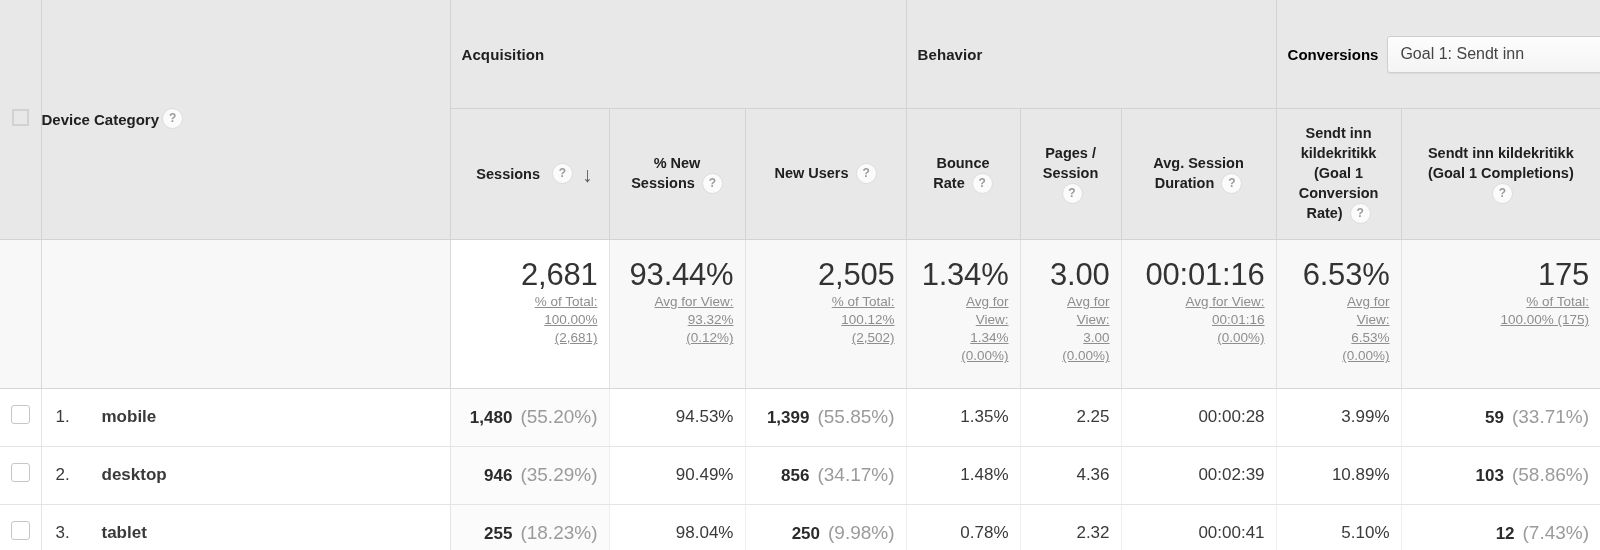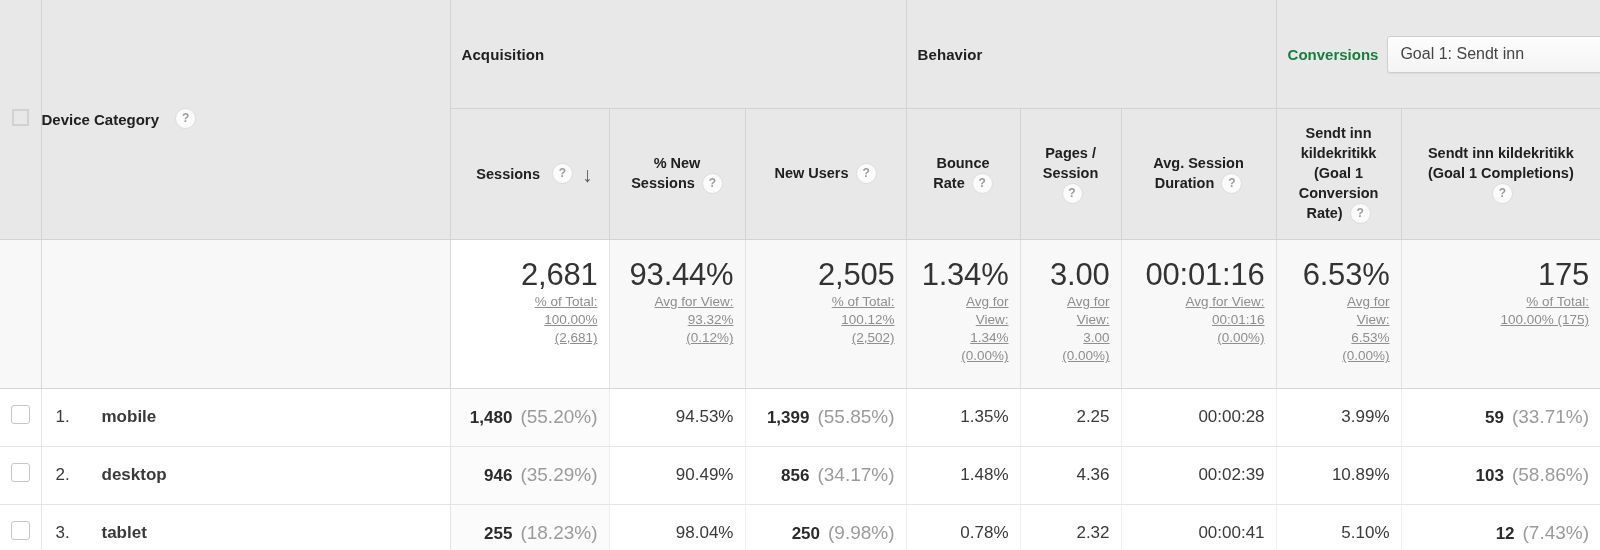--- a/index.html
+++ b/index.html
@@ -56,21 +56,20 @@
   .dim-head {
     background: #e8e8e8;
     border-bottom: 1px solid #d3d3d3;
     border-right: 1px solid #d3d3d3;
     vertical-align: middle;
     padding: 0 0 0 38px;
   }
   .dim-head-inner {
     display: flex;
     align-items: center;
-    gap: 13px;
   }
   .dim-head-label {
     font-weight: bold;
     font-size: 15px;
     color: #202020;
   }
 
   .check-head {
     background: #e8e8e8;
     border-bottom: 1px solid #d3d3d3;
@@ -84,21 +83,21 @@
   .conv-cell-inner {
     display: flex;
     align-items: center;
     gap: 9px;
     padding-left: 11px;
     white-space: nowrap;
   }
   .conv-label {
     font-weight: bold;
     font-size: 15px;
-    color: #15803d;
+    color: #000000;
   }
   .goal-select {
     display: inline-block;
     background: linear-gradient(#fdfdfd, #f4f4f4);
     border: 1px solid #cfcfcf;
     border-radius: 3px;
     box-shadow: 0 1px 1px rgba(0,0,0,0.06);
     padding: 9px 12px 10px 12px;
     font-size: 16px;
     color: #454545;

